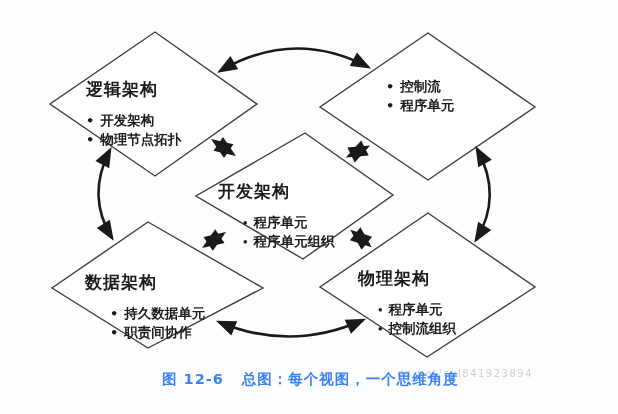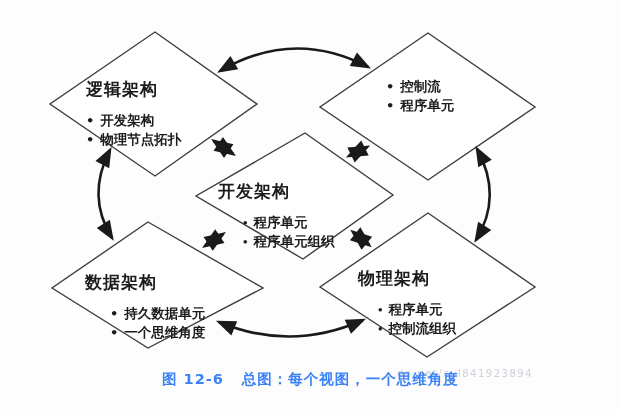--- a/index.html
+++ b/index.html
@@ -106,21 +106,21 @@
 
   <div class="view v-data">
     <div class="t">数据架构</div>
     <div class="bullets">
       <div class="bullet-row">
         <span class="dot">•</span>
         <span>持久数据单元</span>
       </div>
       <div class="bullet-row">
         <span class="dot">•</span>
-        <span>一个思维角度</span>
+        <span>职责间协作</span>
       </div>
     </div>
   </div>
 
   <div class="view v-physical">
     <div class="t">物理架构</div>
     <div class="bullets">
       <div class="bullet-row">
         <span class="dot">•</span>
         <span>程序单元</span>

